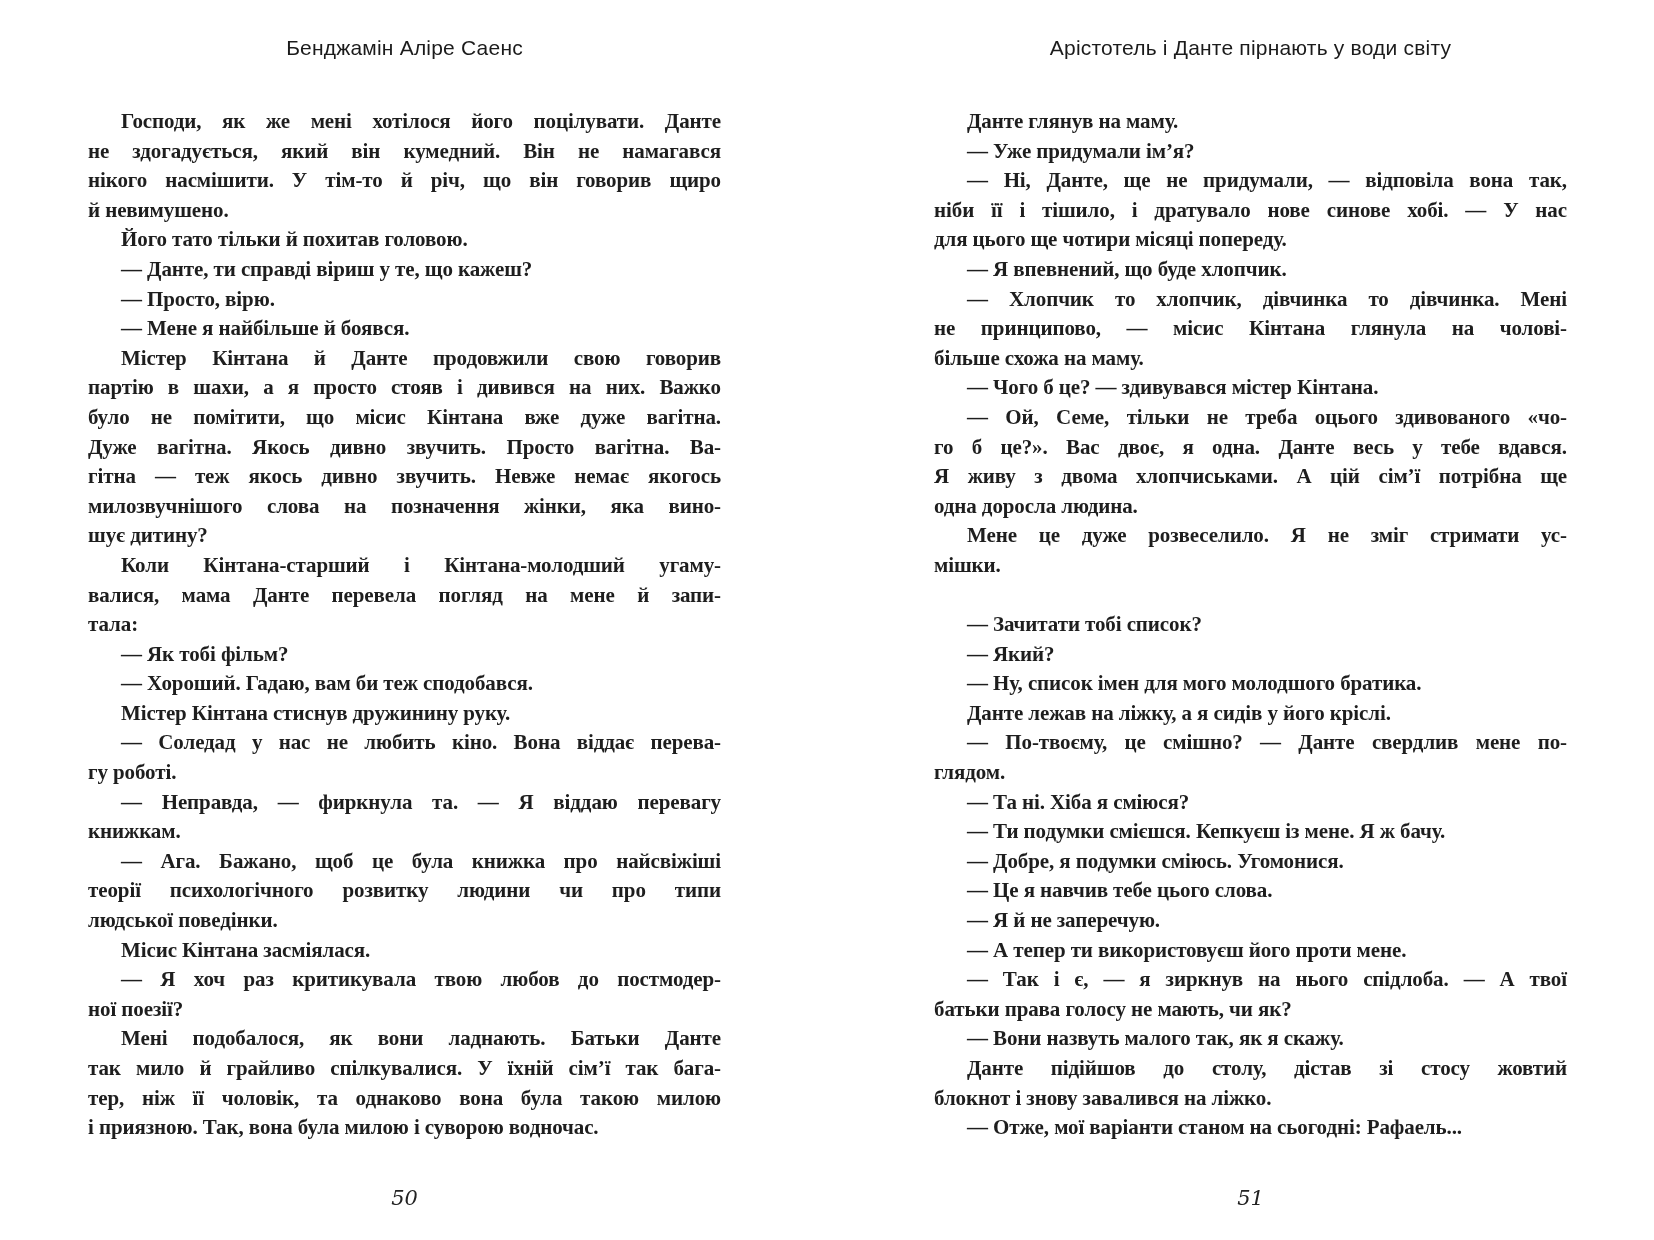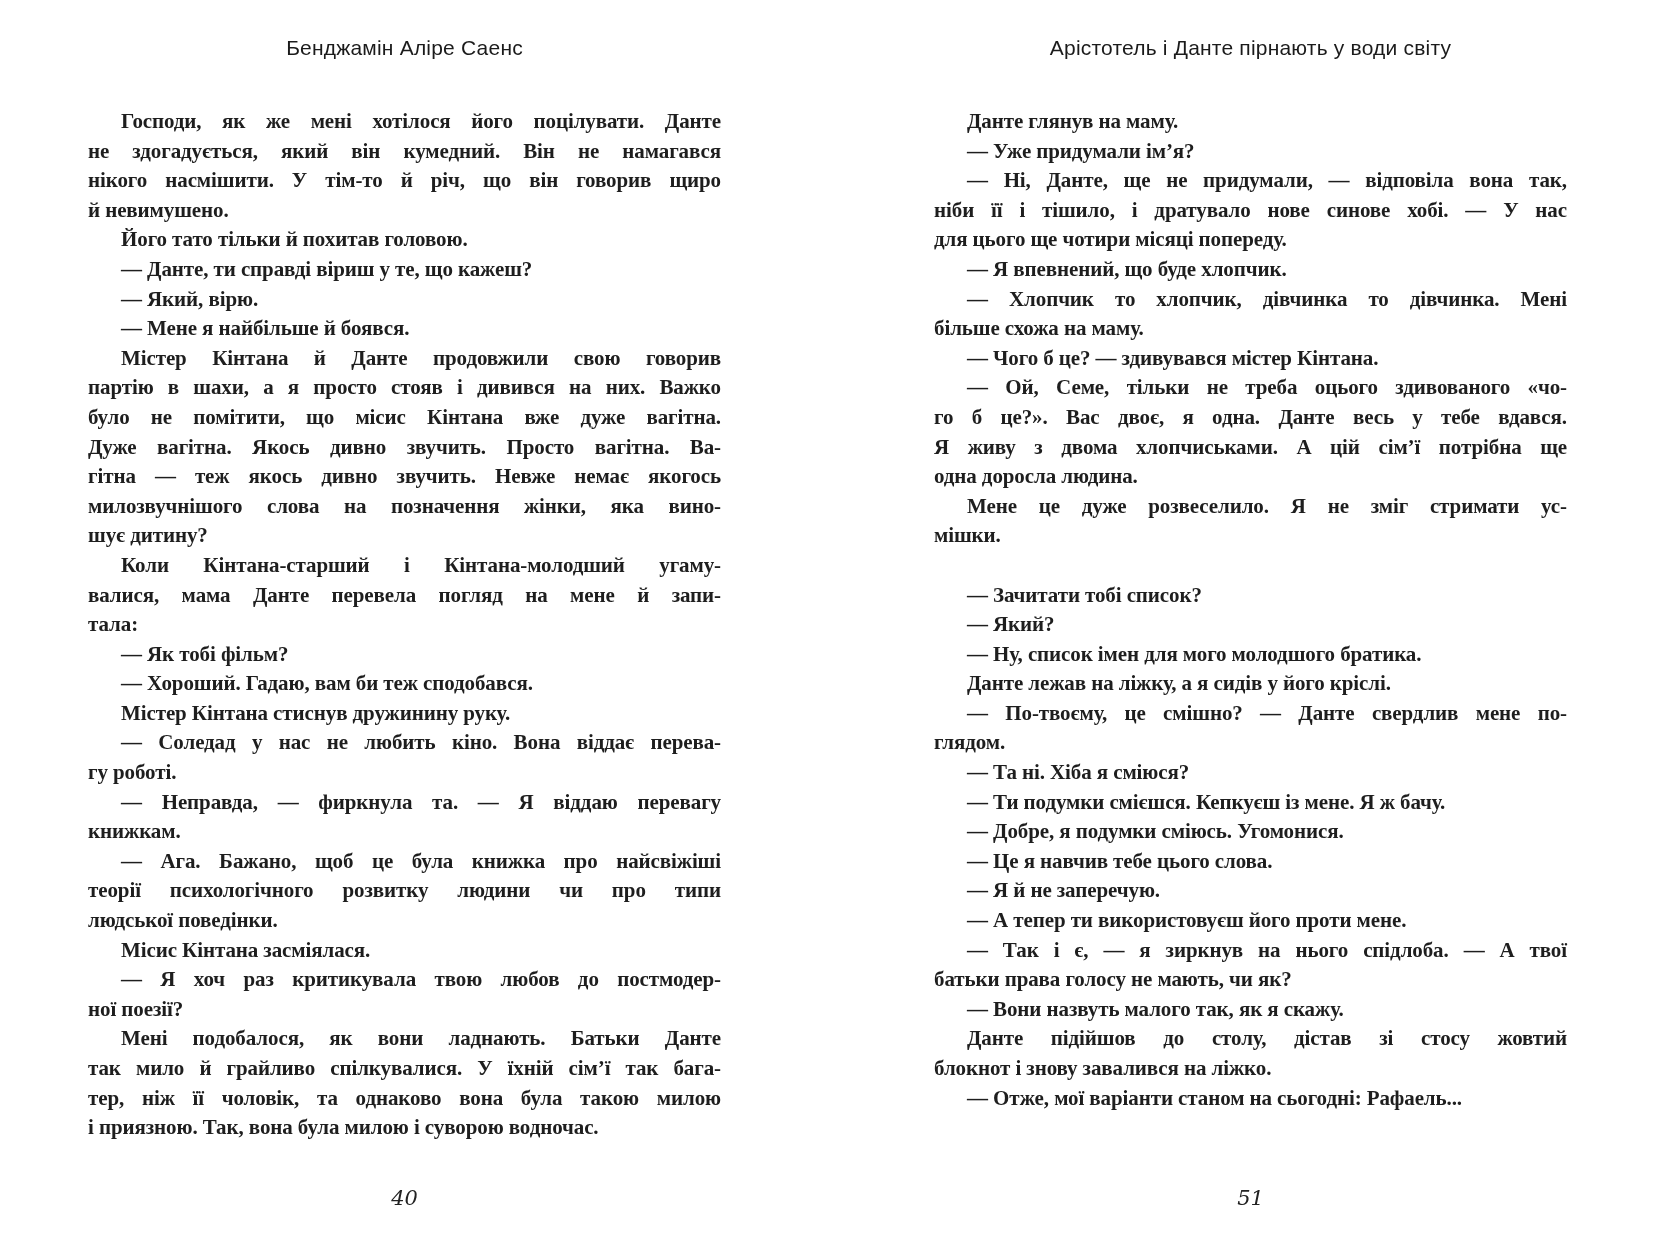--- a/index.html
+++ b/index.html
@@ -76,21 +76,21 @@
           <div class="line fill">нікого насмішити. У тім-то й річ, що він говорив щиро</div>
           <div class="line">й невимушено.</div>
         </div>
         <div class="para">
           <div class="line indent">Його тато тільки й похитав головою.</div>
         </div>
         <div class="para">
           <div class="line indent">— Данте, ти справді віриш у те, що кажеш?</div>
         </div>
         <div class="para">
-          <div class="line indent">— Який, вірю.</div>
+          <div class="line indent">— Просто, вірю.</div>
         </div>
         <div class="para">
           <div class="line indent">— Мене я найбільше й боявся.</div>
         </div>
         <div class="para">
           <div class="line indent fill">Містер Кінтана й Данте продовжили свою говорив</div>
           <div class="line fill">партію в шахи, а я просто стояв і дивився на них. Важко</div>
           <div class="line fill">було не помітити, що місис Кінтана вже дуже вагітна.</div>
           <div class="line fill">Дуже вагітна. Якось дивно звучить. Просто вагітна. Ва-</div>
           <div class="line fill">гітна — теж якось дивно звучить. Невже немає якогось</div>
@@ -131,21 +131,21 @@
           <div class="line indent fill">— Я хоч раз критикувала твою любов до постмодер-</div>
           <div class="line">ної поезії?</div>
         </div>
         <div class="para">
           <div class="line indent fill">Мені подобалося, як вони ладнають. Батьки Данте</div>
           <div class="line fill">так мило й грайливо спілкувалися. У їхній сім’ї так бага-</div>
           <div class="line fill">тер, ніж її чоловік, та однаково вона була такою милою</div>
           <div class="line">і приязною. Так, вона була милою і суворою водночас.</div>
         </div>
       </div>
-    <div class="page-number">40</div>
+    <div class="page-number">50</div>
   </div>
 
   <div class="page page-right">
     <div class="running-header">Арістотель і Данте пірнають у води світу</div>
     <div class="body-text">
         <div class="para">
           <div class="line indent">Данте глянув на маму.</div>
         </div>
         <div class="para">
           <div class="line indent">— Уже придумали ім’я?</div>
@@ -153,20 +153,21 @@
         <div class="para">
           <div class="line indent fill">— Ні, Данте, ще не придумали, — відповіла вона так,</div>
           <div class="line fill">ніби її і тішило, і дратувало нове синове хобі. — У нас</div>
           <div class="line">для цього ще чотири місяці попереду.</div>
         </div>
         <div class="para">
           <div class="line indent">— Я впевнений, що буде хлопчик.</div>
         </div>
         <div class="para">
           <div class="line indent fill">— Хлопчик то хлопчик, дівчинка то дівчинка. Мені</div>
+          <div class="line fill">не принципово, — місис Кінтана глянула на чолові-</div>
           <div class="line">більше схожа на маму.</div>
         </div>
         <div class="para">
           <div class="line indent">— Чого б це? — здивувався містер Кінтана.</div>
         </div>
         <div class="para">
           <div class="line indent fill">— Ой, Семе, тільки не треба оцього здивованого «чо-</div>
           <div class="line fill">го б це?». Вас двоє, я одна. Данте весь у тебе вдався.</div>
           <div class="line fill">Я живу з двома хлопчиськами. А цій сім’ї потрібна ще</div>
           <div class="line">одна доросла людина.</div>

